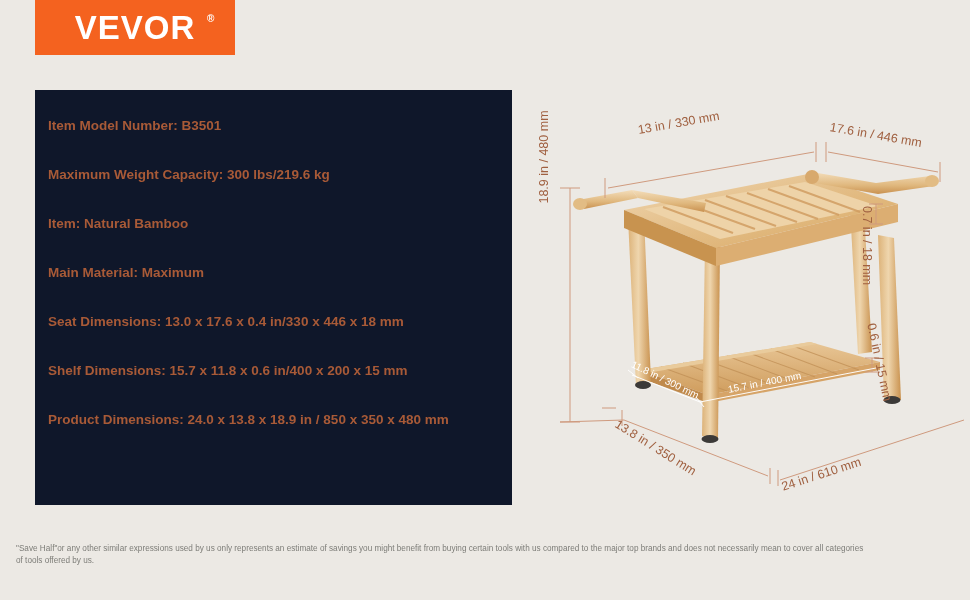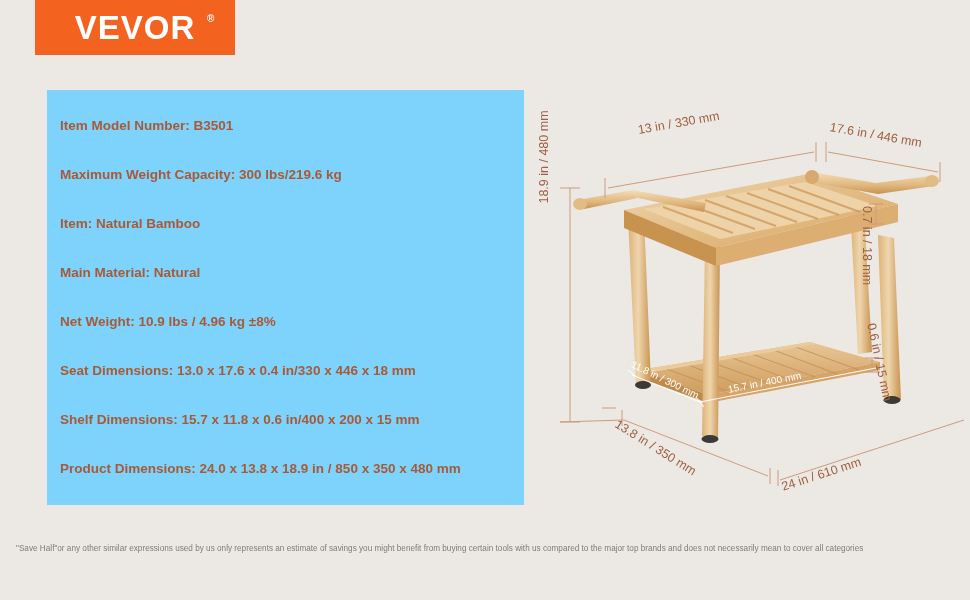--- a/index.html
+++ b/index.html
@@ -19,23 +19,23 @@
     display: flex; align-items: center; justify-content: center;
   }
   #logo-text {
     color: #ffffff; font-weight: bold; font-size: 33px;
     letter-spacing: 1px; font-family: "Liberation Sans", sans-serif;
     position: relative;
   }
 
   
   #spec-card {
-    position: absolute; left: 47px; top: 90px;
+    position: absolute; left: 35px; top: 90px;
     width: 477px; height: 415px;
-    background: #7dd3fc;
+    background: #0f172a;
     padding: 26px 0 0 13px;
   }
   .spec-line {
     color: #a85a37;
     font-size: 13.5px;
     font-weight: bold;
     height: 49px;
     line-height: 20px;
     white-space: nowrap;
   }
@@ -67,22 +67,21 @@
 
   <div id="logo">
     <span id="logo-text">VEVOR</span>
   </div>
   <span style="position:absolute;left:207px;top:13px;color:#fff;font-size:10px;font-weight:bold;">®</span>
 
   <div id="spec-card">
     <div class="spec-line">Item Model Number: B3501</div>
     <div class="spec-line">Maximum Weight Capacity: 300 lbs/219.6 kg</div>
     <div class="spec-line">Item: Natural Bamboo</div>
-    <div class="spec-line">Main Material: Natural</div>
-    <div class="spec-line">Net Weight: 10.9 lbs / 4.96 kg ±8%</div>
+    <div class="spec-line">Main Material: Maximum</div>
     <div class="spec-line">Seat Dimensions: 13.0 x 17.6 x 0.4 in/330 x 446 x 18 mm</div>
     <div class="spec-line">Shelf Dimensions: 15.7 x 11.8 x 0.6 in/400 x 200 x 15 mm</div>
     <div class="spec-line">Product Dimensions: 24.0 x 13.8 x 18.9 in / 850 x 350 x 480 mm</div>
   </div>
 
   <div id="illus">
     <svg width="450" height="420" viewBox="0 0 450 420">
       <defs>
         <linearGradient id="bamA" x1="0" y1="0" x2="1" y2="1">
           <stop offset="0%" stop-color="#f0d7b2"></stop>
@@ -203,15 +202,16 @@
     <span class="dimlabel" style="left:354px;top:116px;transform:rotate(90deg);transform-origin:left top;">0.7 in / 18 mm</span>
     <span class="dimlabel" style="left:358px;top:232px;transform:rotate(78deg);transform-origin:left top;">0.6 in / 15 mm</span>
     <span class="dimlabel white" style="left:112px;top:268px;transform:rotate(26deg);transform-origin:left center;">11.8 in / 300 mm</span>
     <span class="dimlabel white" style="left:208px;top:294px;transform:rotate(-11deg);transform-origin:left center;">15.7 in / 400 mm</span>
     <span class="dimlabel" style="left:96px;top:326px;transform:rotate(32deg);transform-origin:left center;">13.8 in / 350 mm</span>
     <span class="dimlabel" style="left:262px;top:390px;transform:rotate(-18deg);transform-origin:left center;">24 in / 610 mm</span>
   </div>
 
   <div id="footer">
     <div>"Save Half"or any other similar expressions used by us only represents an estimate of savings you might benefit from buying certain tools with us compared to the major top brands and does not necessarily mean to cover all categories</div>
+    <div>of tools offered by us.</div>
   </div>
 
 </div>
 
 </body></html>

